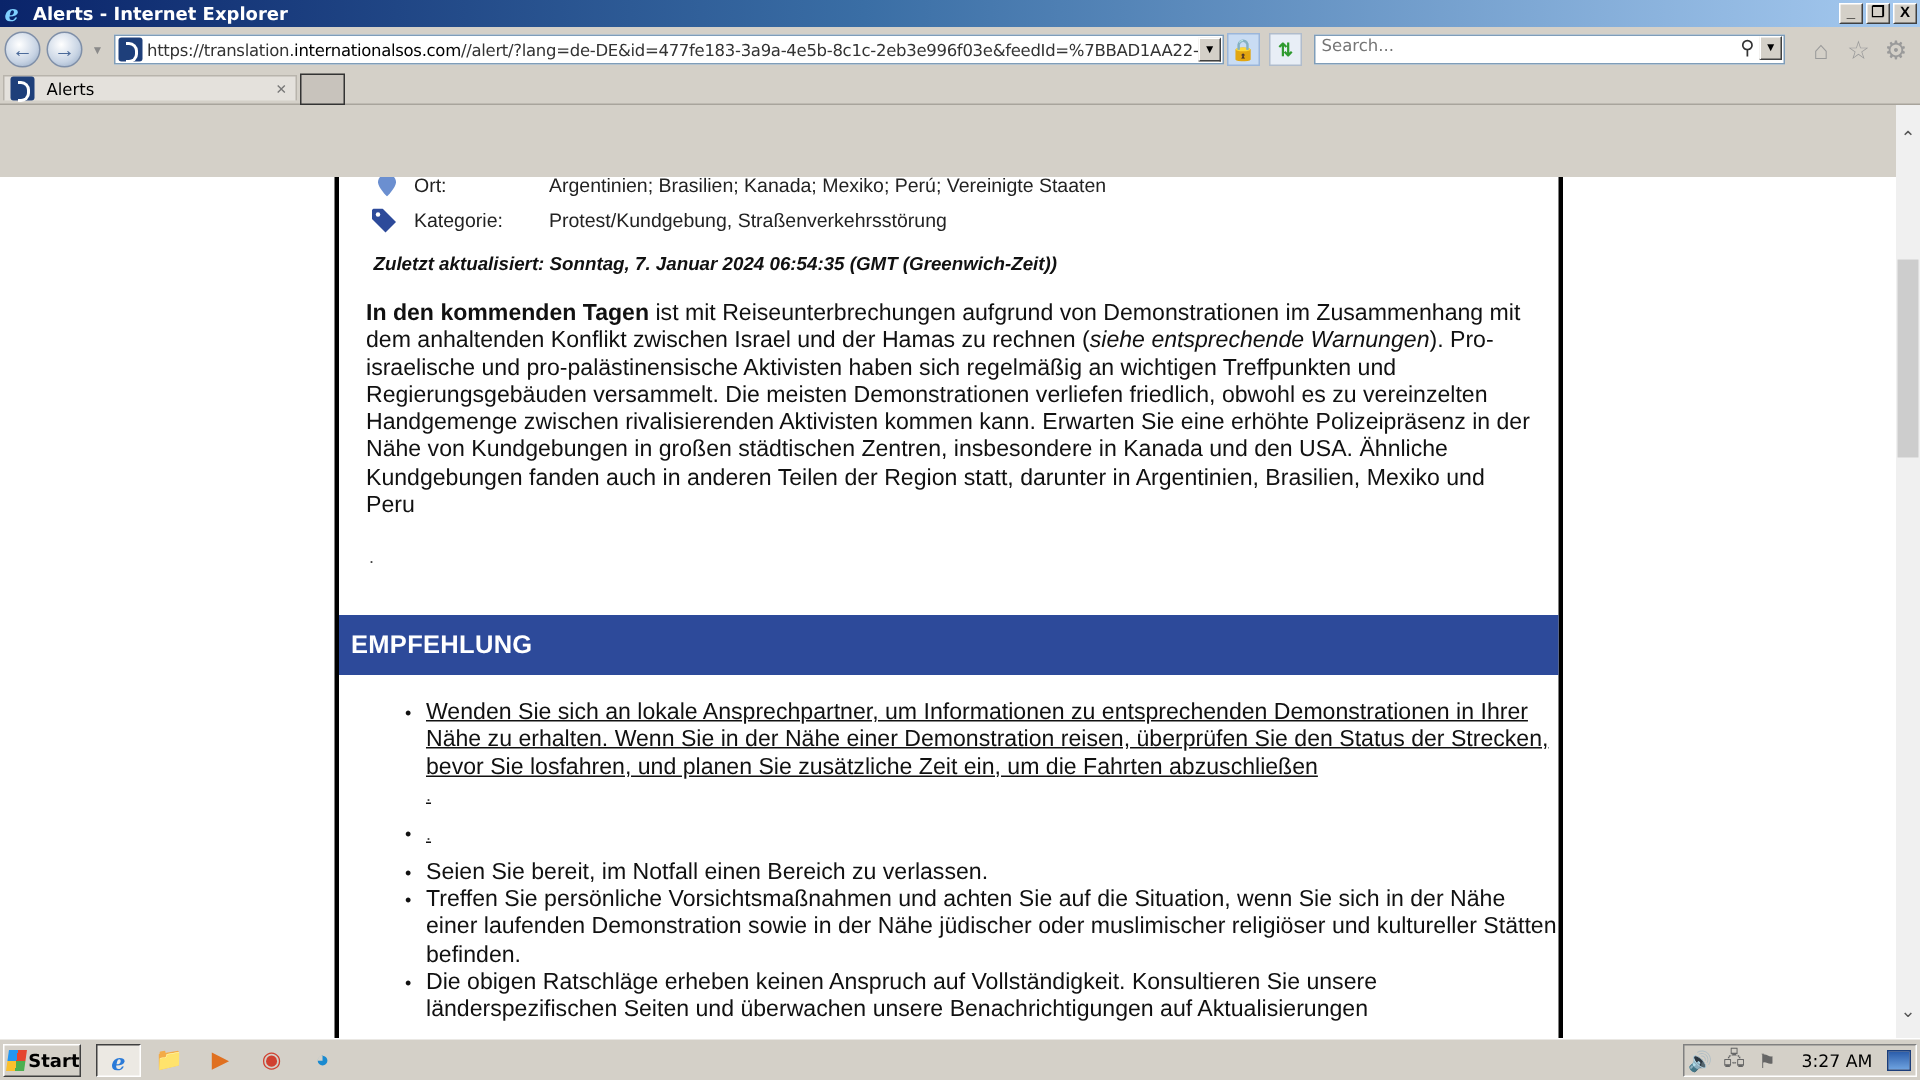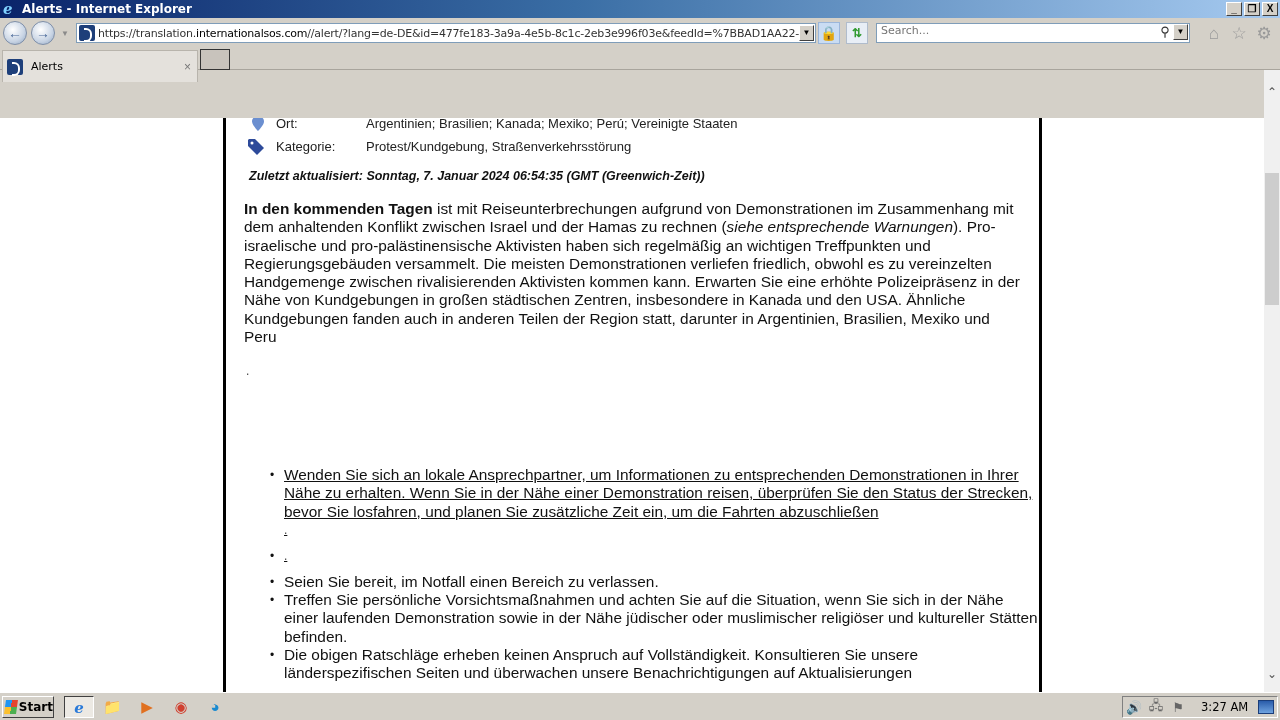--- a/index.html
+++ b/index.html
@@ -29,21 +29,21 @@
   .lock { position: absolute; left: 818px; top: 4px; width: 22px; height: 22px; background: #c9dcf3; border: 1px solid #9bb6da; text-align: center; line-height: 20px; font-size: 14px; color: #e1a800; }
   .refresh { position: absolute; left: 846px; top: 4px; width: 22px; height: 22px; background: #e8eef6; border: 1px solid #b0bccc; text-align: center; line-height: 20px; font-size: 12px; color: #2f9a2f; font-weight: bold; }
   .search { position: absolute; left: 876px; top: 5px; width: 314px; height: 20px; background: #fff; border: 1px solid #7f9db9; display: flex; align-items: flex-start; }
   .search input { border: none; outline: none; flex: 1; font-family: "DejaVu Sans", sans-serif; font-size: 11px; padding-left: 4px; color: #555; background: transparent; }
   .search .mag { width: 16px; font-size: 13px; color: #333; text-align: center; }
   .search .dd { width: 15px; height: 16px; margin-right: 1px; background: #d4d0c8; border: 1px solid; border-color: #fff #404040 #404040 #fff; font-size: 8px; text-align: center; line-height: 14px; }
   .tool-icon { position: absolute; top: 6px; width: 20px; height: 20px; font-size: 17px; line-height: 20px; text-align: center; color: #9a9a9a; }
 
   
   .tabbar { position: absolute; left: 0; top: 48px; width: 1280px; height: 22px; background: #d4d0c8; border-bottom: 1px solid #a8a49c; }
-  .tab { position: absolute; left: 2px; top: 2px; width: 196px; height: 32px; background: #e4e1dc; border: 1px solid #b8b4ac; border-bottom: none; display: flex; align-items: center; }
+  .tab { position: absolute; left: 2px; top: 2px; width: 196px; height: 17px; background: #e4e1dc; border: 1px solid #b8b4ac; border-bottom: none; display: flex; align-items: center; }
   .tab .favicon { width: 16px; height: 16px; margin: 0 8px 0 4px; background: #1e3f7a; border-radius: 2px; position: relative; }
   .tab .favicon::after { content: ""; position: absolute; left: 5px; top: 3px; width: 6px; height: 10px; border-radius: 0 6px 6px 0; border: 2px solid #fff; border-left: none; }
   .tab .label { font-family: "DejaVu Sans", sans-serif; font-size: 11px; color: #000; flex: 1; }
   .tab .close { font-size: 12px; color: #777; margin-right: 6px; }
   .newtab { position: absolute; left: 200px; top: 1px; width: 30px; height: 21px; background: #c8c3bc; border: 1px solid #333; }
 
   
   .viewport { position: absolute; left: 0; top: 70px; width: 1264px; height: 622px; background: #fff; overflow: hidden; margin-top: 48px; }
   .page { position: absolute; left: 223px; top: -2px; width: 819px; height: 630px; border-left: 3px solid #000; border-right: 3px solid #000; background: #fff; }
 
@@ -148,20 +148,21 @@
       <span>Protest/Kundgebung, Straßenverkehrsstörung</span>
     </div>
 
     <div class="updated">Zuletzt aktualisiert: Sonntag, 7. Januar 2024 06:54:35 (GMT (Greenwich-Zeit))</div>
 
     <div class="body-text">
       <b>In den kommenden Tagen</b><span> ist mit Reiseunterbrechungen aufgrund von Demonstrationen im Zusammenhang mit dem anhaltenden Konflikt zwischen Israel und der Hamas zu rechnen (</span><i>siehe entsprechende Warnungen</i><span>). Pro-israelische und pro-palästinensische Aktivisten haben sich regelmäßig an wichtigen Treffpunkten und Regierungsgebäuden versammelt. Die meisten Demonstrationen verliefen friedlich, obwohl es zu vereinzelten Handgemenge zwischen rivalisierenden Aktivisten kommen kann. Erwarten Sie eine erhöhte Polizeipräsenz in der Nähe von Kundgebungen in großen städtischen Zentren, insbesondere in Kanada und den USA. Ähnliche Kundgebungen fanden auch in anderen Teilen der Region statt, darunter in Argentinien, Brasilien, Mexiko und Peru</span>
     </div>
     <div class="dot" style="left:20px;top:248px">.</div>
 
+    <div class="section-header">EMPFEHLUNG</div>
 
     <ul class="rec-list">
       <li class="gap">
         <span>Wenden Sie sich an lokale Ansprechpartner, um Informationen zu entsprechenden Demonstrationen in Ihrer Nähe zu erhalten. Wenn Sie in der Nähe einer Demonstration reisen, überprüfen Sie den Status der Strecken, bevor Sie losfahren, und planen Sie zusätzliche Zeit ein, um die Fahrten abzuschließen</span>
         <span class="trail">.</span>
       </li>
       <li class="gap">
         <span class="trail">.</span>
       </li>
       <li>

